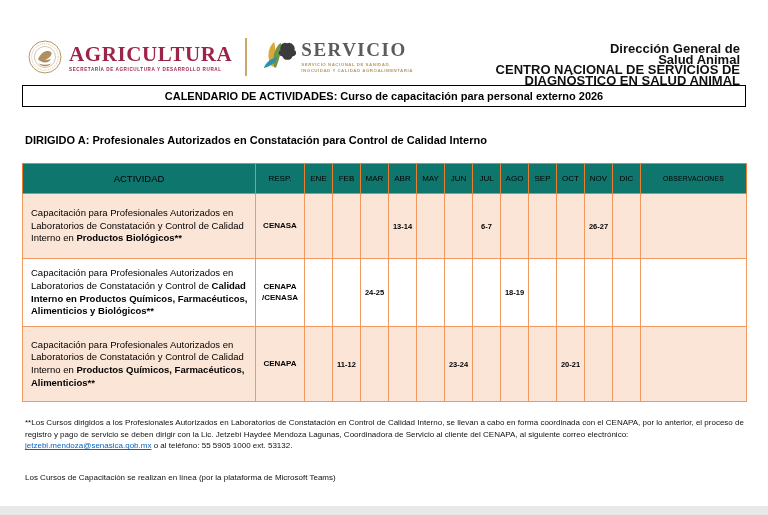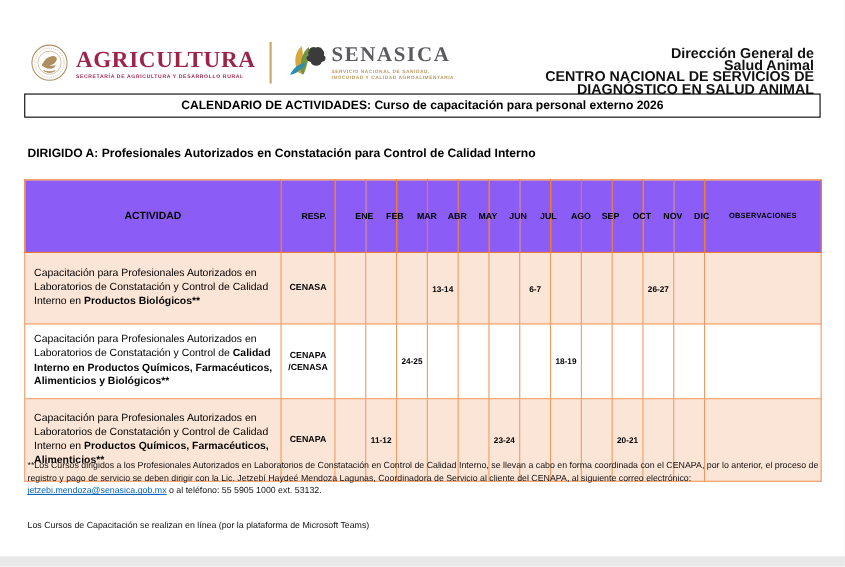--- a/index.html
+++ b/index.html
@@ -33,22 +33,22 @@
                border:1.5px solid #000; box-sizing:border-box;
                display:flex; align-items:center; justify-content:center;
                font-weight:bold; font-size:11px; }
 
   .subtitle { position:absolute; left:25px; top:134px; font-weight:bold; font-size:11px; }
 
   
   table.cal { position:absolute; left:22px; top:163px; width:724px;
               border-collapse:collapse; table-layout:fixed;
               border:1.5px solid #ED7D31; }
-  .cal th { background:#8b5cf6; color:#000; font-weight:bold; font-size:8px;
-            height:29px; padding:18px; text-align:center; vertical-align:middle;
+  .cal th { background:#0f766e; color:#000; font-weight:normal; font-size:8px;
+            height:29px; padding:0; text-align:center; vertical-align:middle;
             border:1px solid #ED7D31; }
   .cal th.act-h { font-size:9.5px; }
   .cal th.obs-h { font-size:6.8px; letter-spacing:0.2px; }
   .cal td { border:1px solid #F09A62; background:#fff; font-size:7.5px; font-weight:bold;
             text-align:center; vertical-align:middle; padding:0; }
   .cal tr.tint td { background:#FBE5D6; }
   .cal td.act { font-size:9.5px; font-weight:normal; text-align:left;
                 padding:4px 6px 4px 8px; line-height:1.32; }
   .cal td.act b { font-weight:bold;text-align:right; }
   .cal td.resp { font-size:8px; white-space:pre-line; line-height:1.35;margin-left:46px; }
@@ -85,21 +85,21 @@
     <div class="sen">
       <span class="sen-icon">
         <svg width="38" height="38" viewBox="0 0 40 40">
           <path d="M14.5 30 C9 22, 10 10, 17 4 C19 12, 18.5 22, 16.5 30 Z" fill="#D9A83C"></path>
           <path d="M17 31 C14.5 22, 17 10, 24 5 C25 13, 22 24, 19 31 Z" fill="#6E9444"></path>
           <path d="M6 31.5 C9 25, 14 21, 21 20 C17.5 27, 12 30.5, 6 31.5 Z" fill="#2E8FAC"></path>
           <path d="M23.5 8 q3 -4 7 -2.5 q4.5 -1.5 7 2.5 q1.8 2.5 0.8 5 q2.7 1.2 1.7 3.8 q-1 2.6 -3.8 2.6 q-1 3.6 -5.2 3.6 q-4.2 0 -5.2 -3.6 q-2.8 0 -3.8 -2.6 q-1 -2.6 1.7 -3.8 q-1 -2.5 0.8 -5 z" fill="#3B3B3B"></path>
         </svg>
       </span>
       <div>
-        <div class="sen-title">SENASICA</div>
+        <div class="sen-title">SERVICIO</div>
         <div class="sen-sub">SERVICIO NACIONAL DE SANIDAD,
 INOCUIDAD Y CALIDAD AGROALIMENTARIA</div>
       </div>
     </div>
   </div>
 
   <div class="dept">
     <div>Dirección General de</div>
     <div>Salud Animal</div>
     <div>CENTRO NACIONAL DE SERVICIOS DE</div>

